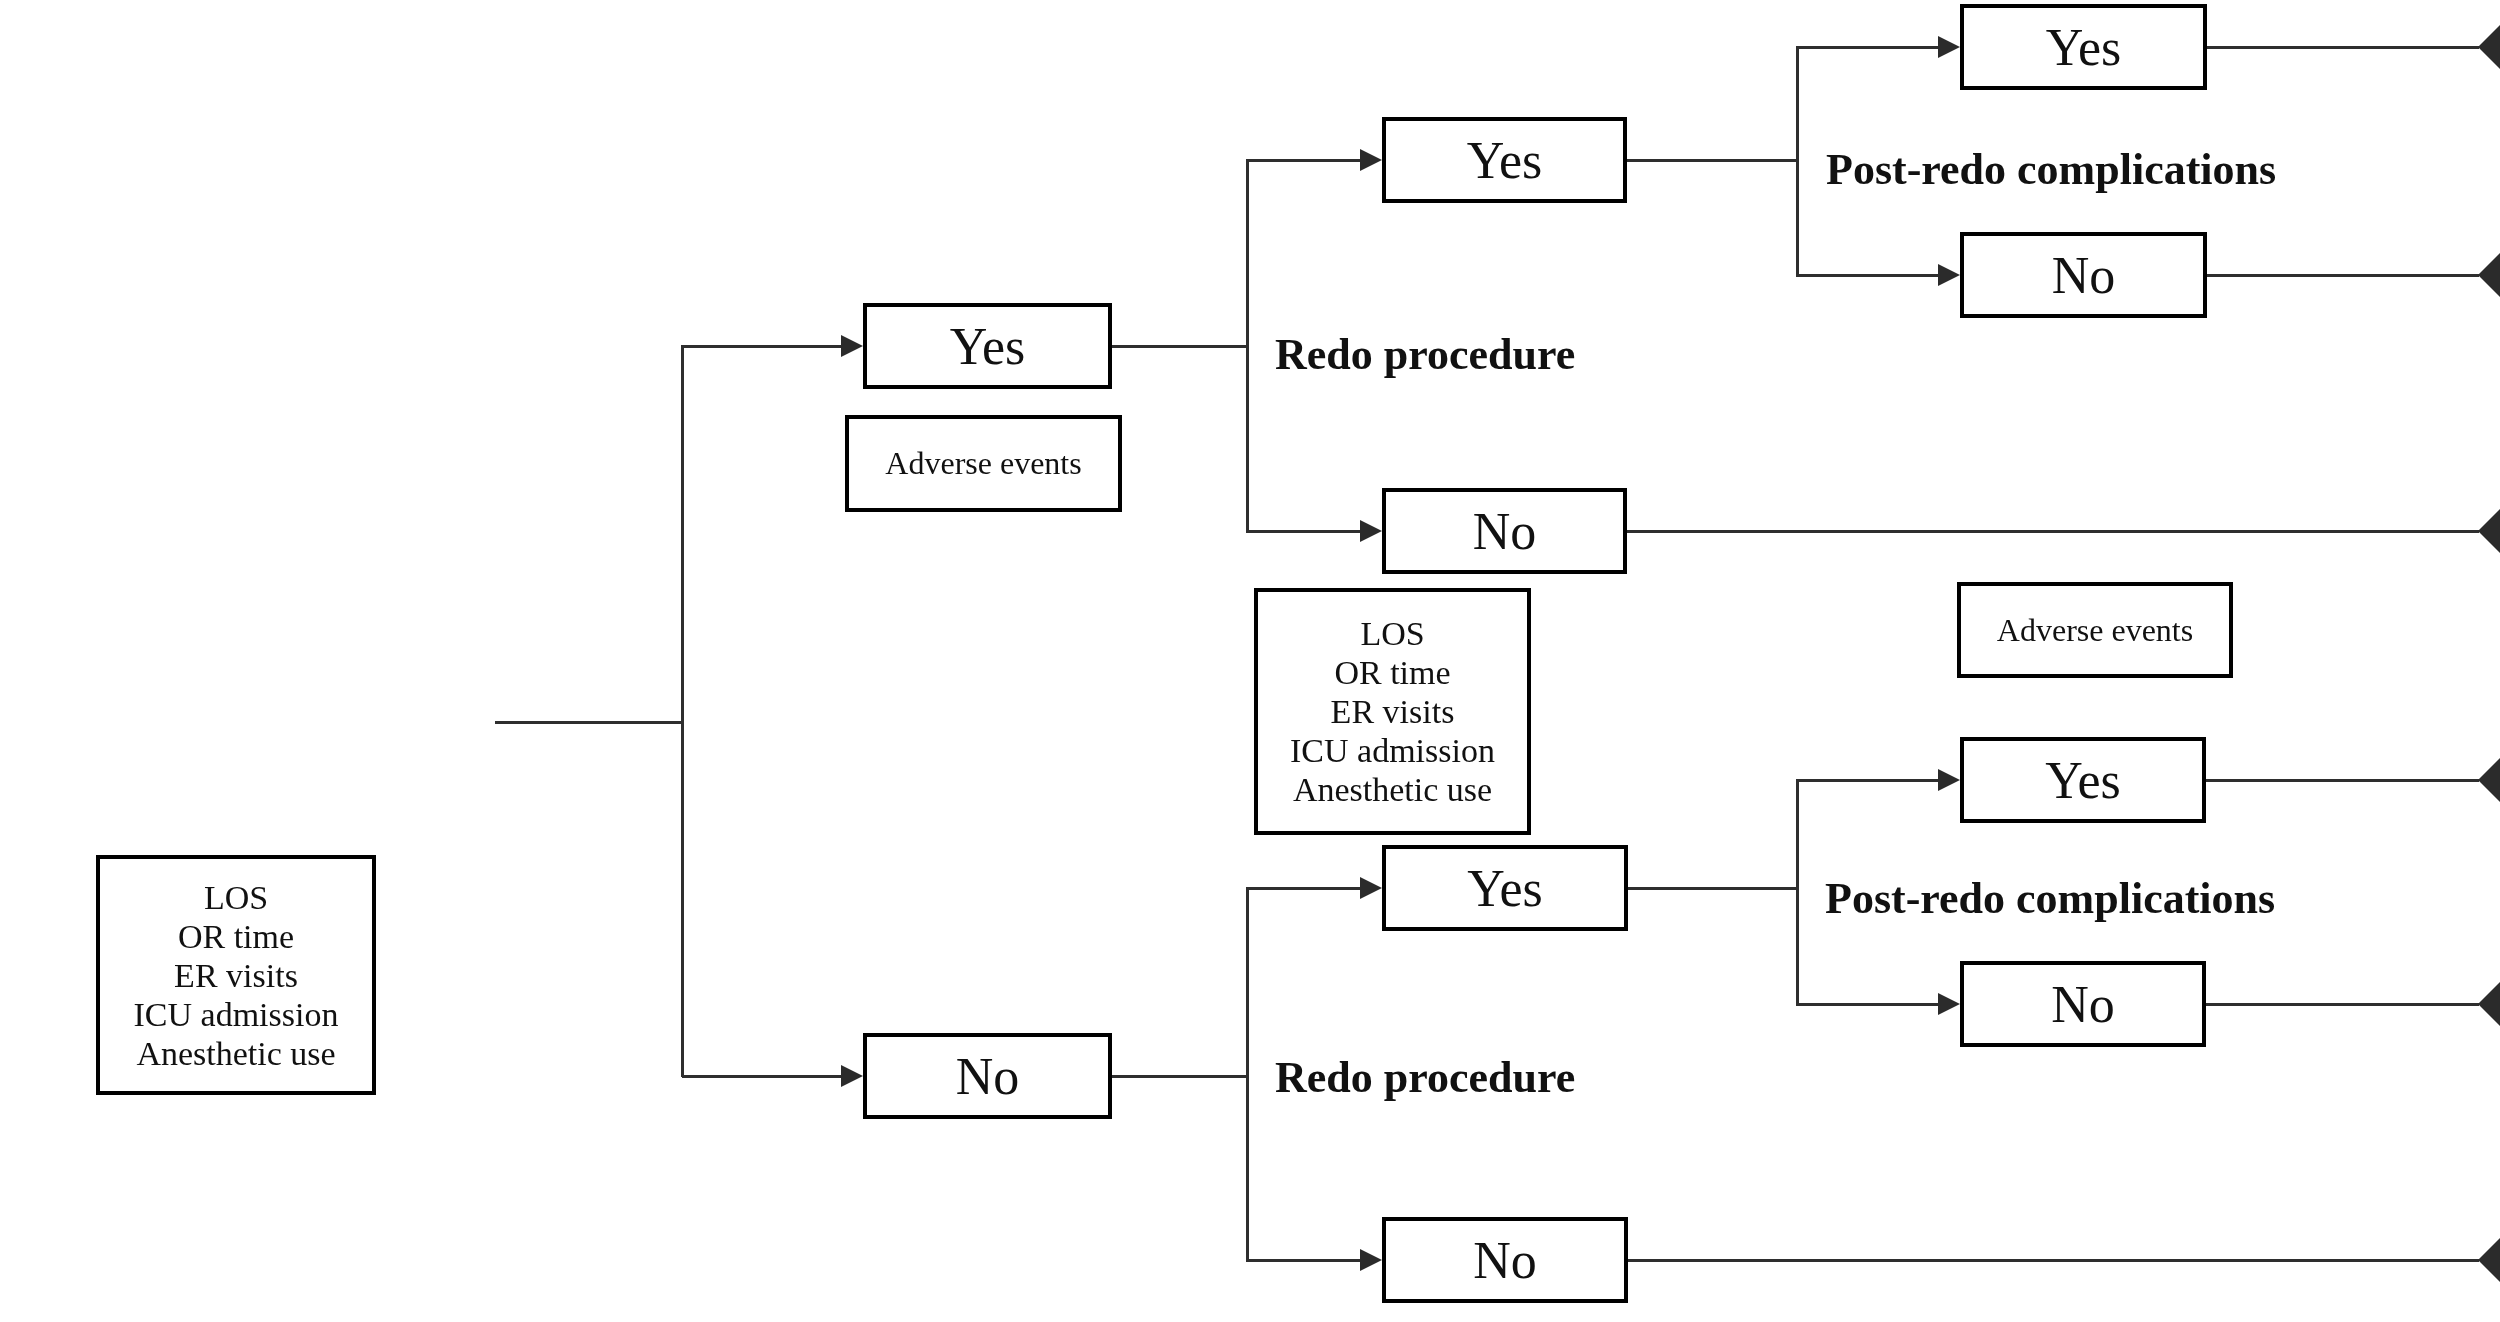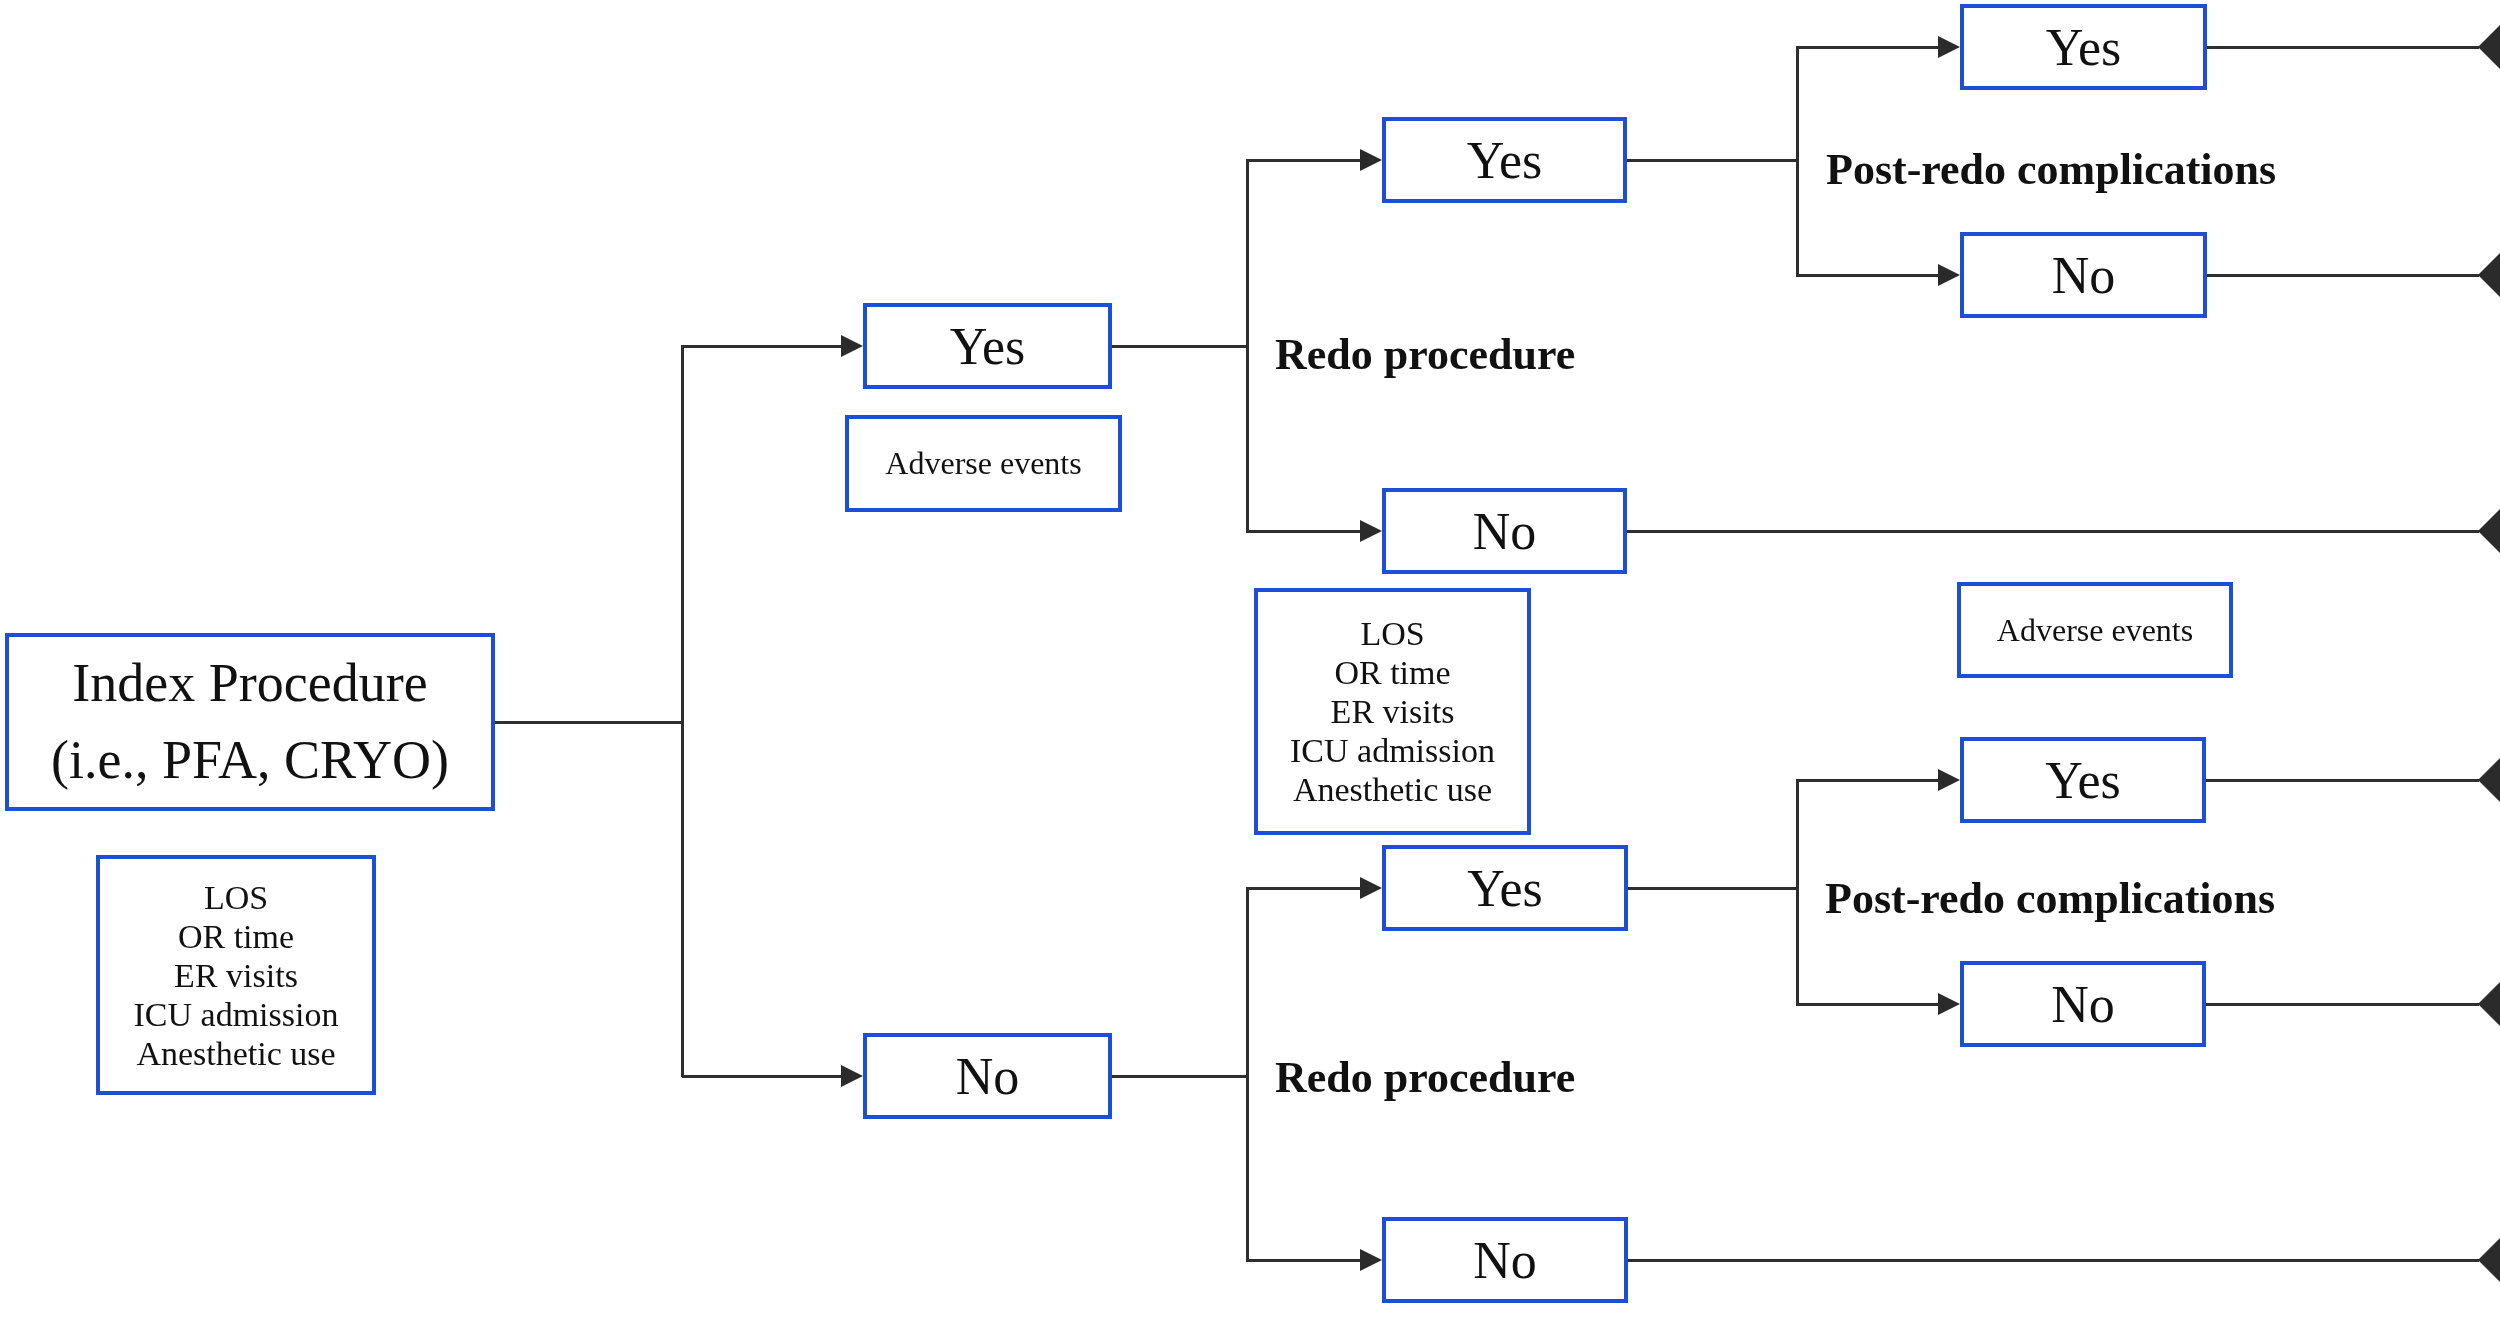--- a/index.html
+++ b/index.html
@@ -12,21 +12,21 @@
     width: 2500px;
     height: 1322px;
     background: #ffffff;
     font-family: "Liberation Serif", "DejaVu Serif", serif;
     color: #111111;
     overflow: hidden;
   }
   .node {
     position: absolute;
     box-sizing: border-box;
-    border: 4px solid #1d4ed8;
+    border: 4px solid #000000;
     background: #ffffff;
     display: flex;
     align-items: center;
     justify-content: center;
     text-align: center;
   }
   .node.decision { font-size: 52px; }
   .node.adverse  { font-size: 32px; }
   .node.index    { font-size: 54px; line-height: 1.42; }
   .node.outcomes { font-size: 34px; line-height: 39px; margin-left: 16px; }
@@ -115,26 +115,20 @@
 
   <div class="hline" style="left:2207px; top:274px; width:272px;"></div>
   <div class="arrow-terminal" style="left:2478px; top:253px;"></div>
 
   <div class="hline" style="left:2206px; top:779px; width:273px;"></div>
   <div class="arrow-terminal" style="left:2478px; top:758px;"></div>
 
   <div class="hline" style="left:2206px; top:1003px; width:273px;"></div>
   <div class="arrow-terminal" style="left:2478px; top:982px;"></div>
 
-  <div class="node index" style="left:5px; top:633px; width:490px; height:178px;">
-    <div>
-      <div>Index Procedure</div>
-      <div>(i.e., PFA, CRYO)</div>
-    </div>
-  </div>
 
   <div class="node outcomes" style="left:80px; top:855px; width:280px; height:240px;">
     <div>
       <div>LOS</div>
       <div>OR time</div>
       <div>ER visits</div>
       <div>ICU admission</div>
       <div>Anesthetic use</div>
     </div>
   </div>

